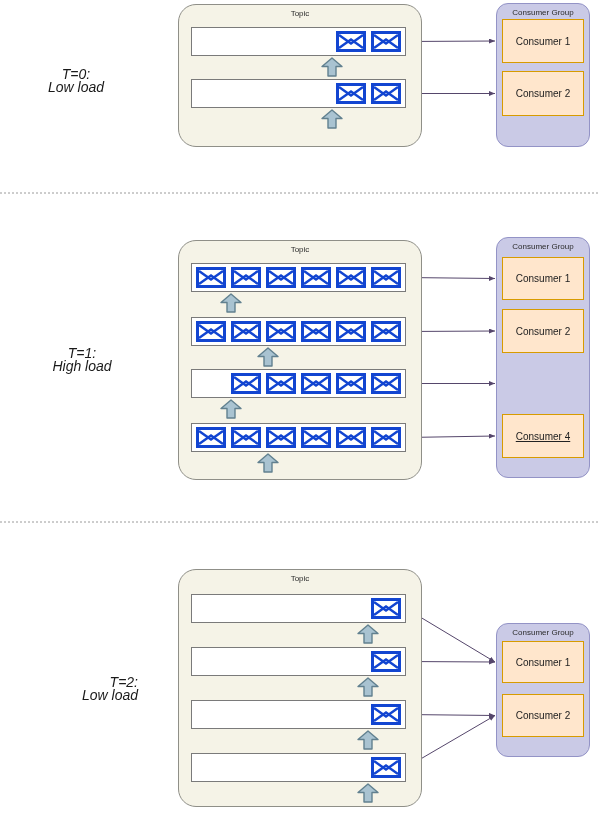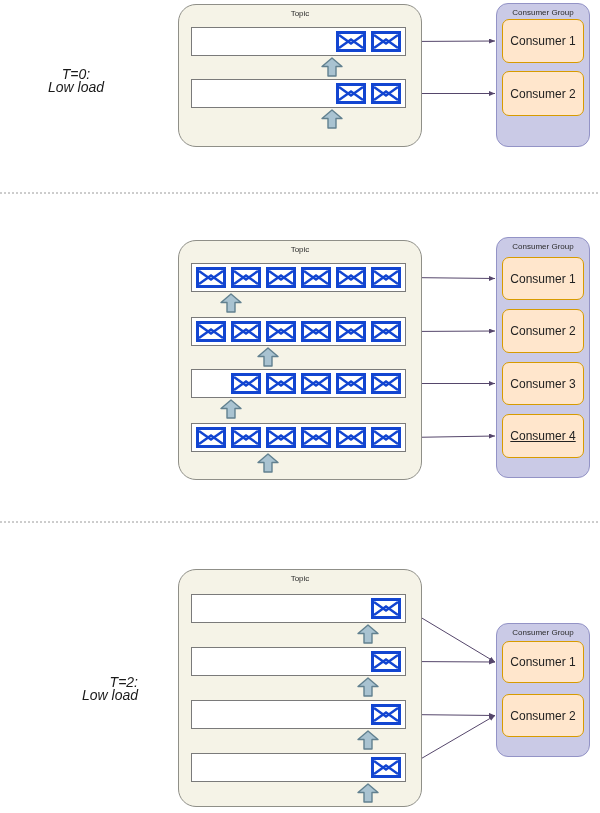--- a/index.html
+++ b/index.html
@@ -9,22 +9,22 @@
   }
   #edge-layer { position:absolute; left:0; top:0; pointer-events:none; }
   .side-label { position:absolute; width:110px; text-align:center;
     font-style:italic; font-size:14px; line-height:13px; color:#1a1a1a; }
   .side-label span { display:block; }
   .topic-box { position:absolute; border-radius:18px; border:1px solid; box-sizing:border-box; }
   .box-title { position:absolute; text-align:center; font-size:8px; color:#2b2b2b; }
   .partition { position:absolute; box-sizing:border-box; border:1px solid; }
   .icon-wrap { position:absolute; line-height:0; }
   .group-box { position:absolute; border-radius:12px; border:1px solid; box-sizing:border-box; }
-  .consumer { position:absolute; border-radius:7px; border:1px solid; box-sizing:border-box;
-    display:flex; align-items:center; justify-content:center; font-size:12px; color:#222222; }
+  .consumer { position:absolute; border-radius:0; border:1px solid; box-sizing:border-box;
+    display:flex; align-items:center; justify-content:center; font-size:10px; color:#222222; }
 </style>
 </head>
 <body>
 
 <div id="diagram-canvas">
   <svg id="edge-layer" width="600" height="813" viewBox="0 0 600 813">
       <defs>
         <marker id="mArrow" markerWidth="8" markerHeight="8" refX="6" refY="2.5" orient="auto" markerUnits="userSpaceOnUse">
           <path d="M0,0 L6,2.5 L0,5 Z" fill="#55466b"></path>
         </marker>
@@ -77,20 +77,24 @@
         <polygon points="11,1 21,9.5 15,9.5 15,19 7,19 7,9.5 1,9.5" fill="#a9c3d1" stroke="#61808f" stroke-width="1.4" stroke-linejoin="round"></polygon>
       </svg></div>
     <div class="group-box" style="left: 496px; top: 3px; width: 94px; height: 144px; background: rgb(202, 202, 230); border-color: rgb(147, 147, 198);"></div>
     <div class="box-title" style="left: 496px; top: 8px; width: 94px;">Consumer Group</div>
     <div class="consumer" style="left: 502px; top: 19px; width: 82px; height: 44px; background: rgb(255, 230, 204); border-color: rgb(215, 155, 0);">
       <span>Consumer 1</span>
     </div>
     <div class="consumer" style="left: 502px; top: 71px; width: 82px; height: 45px; background: rgb(255, 230, 204); border-color: rgb(215, 155, 0);">
       <span>Consumer 2</span>
     </div>
+    <div class="side-label" style="left: 27px; top: 347px;">
+      <span>T=1:</span>
+      <span>High load</span>
+    </div>
     <div class="topic-box" style="left: 178px; top: 240px; width: 244px; height: 240px; background: rgb(245, 243, 231); border-color: rgb(143, 143, 136);"></div>
     <div class="box-title" style="left: 178px; top: 245px; width: 244px;">Topic</div>
     <div class="partition" style="left: 191px; top: 263px; width: 215px; height: 29px; background: rgb(255, 255, 255); border-color: rgb(122, 122, 122);"></div>
     <div class="icon-wrap" style="left: 196px; top: 267px; width: 30px; height: 21px;"><svg width="30" height="21" viewBox="0 0 30 21">
         <rect x="1.5" y="1.5" width="27" height="18" fill="#ffffff" stroke="#1245d1" stroke-width="3"></rect>
         <path d="M3 4 L15 12.5 L27 4" fill="none" stroke="#1245d1" stroke-width="2.4"></path>
         <path d="M3 17 L15 8.5 L27 17" fill="none" stroke="#1245d1" stroke-width="2.4"></path>
       </svg></div>
     <div class="icon-wrap" style="left: 231px; top: 267px; width: 30px; height: 21px;"><svg width="30" height="21" viewBox="0 0 30 21">
         <rect x="1.5" y="1.5" width="27" height="18" fill="#ffffff" stroke="#1245d1" stroke-width="3"></rect>
@@ -218,23 +222,20 @@
         <polygon points="11,1 21,9.5 15,9.5 15,19 7,19 7,9.5 1,9.5" fill="#a9c3d1" stroke="#61808f" stroke-width="1.4" stroke-linejoin="round"></polygon>
       </svg></div>
     <div class="group-box" style="left: 496px; top: 237px; width: 94px; height: 241px; background: rgb(202, 202, 230); border-color: rgb(147, 147, 198);"></div>
     <div class="box-title" style="left: 496px; top: 242px; width: 94px;">Consumer Group</div>
     <div class="consumer" style="left: 502px; top: 257px; width: 82px; height: 43px; background: rgb(255, 230, 204); border-color: rgb(215, 155, 0);">
       <span>Consumer 1</span>
     </div>
     <div class="consumer" style="left: 502px; top: 309px; width: 82px; height: 44px; background: rgb(255, 230, 204); border-color: rgb(215, 155, 0);">
       <span>Consumer 2</span>
     </div>
-    <div class="consumer" style="left: 502px; top: 362px; width: 82px; height: 43px; background: rgb(255, 230, 204); border-color: rgb(215, 155, 0);">
-      <span>Consumer 3</span>
-    </div>
     <div class="consumer" style="left: 502px; top: 414px; width: 82px; height: 44px; background: rgb(255, 230, 204); border-color: rgb(215, 155, 0); text-decoration: underline;">
       <span>Consumer 4</span>
     </div>
     <div class="side-label" style="left: 28px; top: 676px; text-align: right;">
       <span>T=2:</span>
       <span>Low load</span>
     </div>
     <div class="topic-box" style="left: 178px; top: 569px; width: 244px; height: 238px; background: rgb(245, 243, 231); border-color: rgb(143, 143, 136);"></div>
     <div class="box-title" style="left: 178px; top: 574px; width: 244px;">Topic</div>
     <div class="partition" style="left: 191px; top: 594px; width: 215px; height: 29px; background: rgb(255, 255, 255); border-color: rgb(122, 122, 122);"></div>

